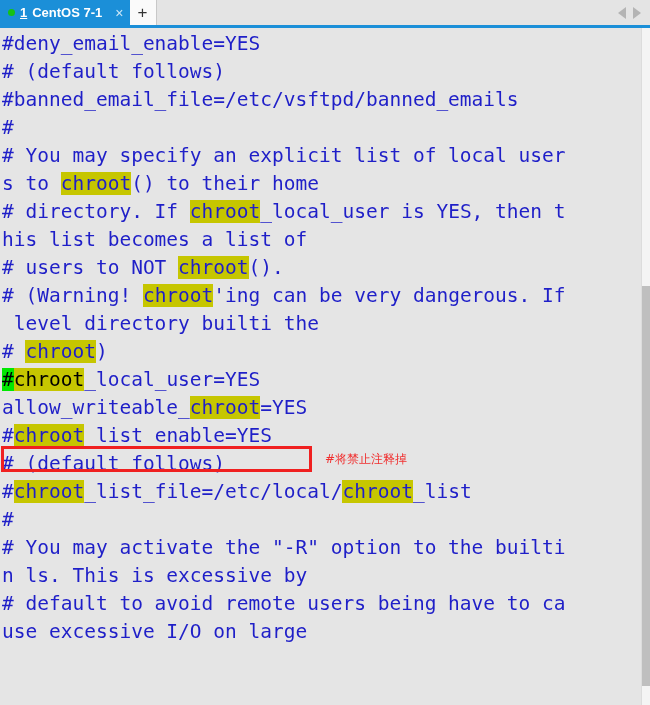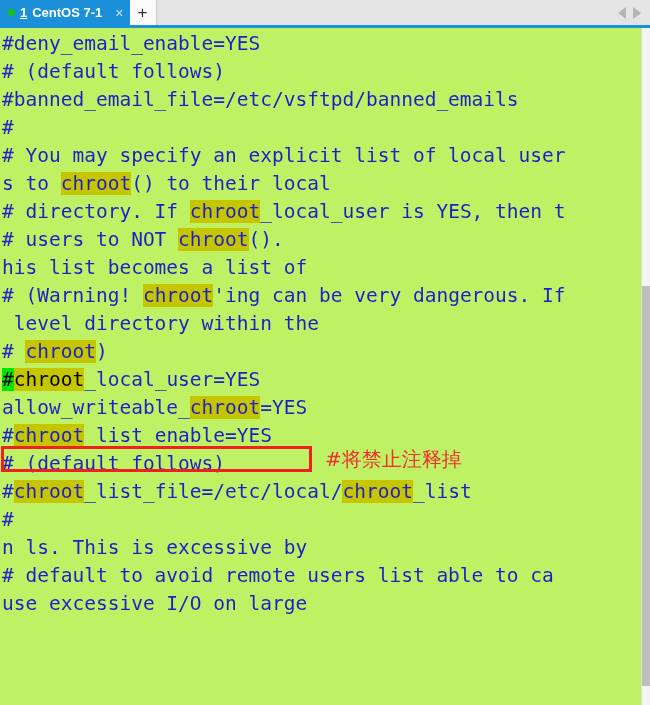--- a/index.html
+++ b/index.html
@@ -79,21 +79,21 @@
     cursor: pointer;
   }
   .navarrow.left  { border-right: 8px solid #b4b4b4; }
   .navarrow.right { border-left:  8px solid #b4b4b4; }
 
   
   #term {
     position: relative;
     width: 650px;
     height: 677px;
-    background: #bef264;
+    background: #e5e5e5;
     overflow: hidden;
   }
   #lines {
     position: absolute;
     left: 2px;
     top: 2px;
     right: 0;
   }
   .line {
     height: 28px;
@@ -125,21 +125,21 @@
     height: 26px;
     border: 3px solid #f02020;
     box-sizing: border-box;
     pointer-events: none;
   }
   #note {
     position: absolute;
     left: 325px;
     top: 420px;
     font-family: "DejaVu Sans", "Liberation Sans", sans-serif;
-    font-size: 20px;
+    font-size: 12px;
     color: #f03030;
     white-space: nowrap;
     line-height: 22px;
   }
 
   
   #scrollbar {
     position: absolute;
     top: 0;
     right: 0;
@@ -175,35 +175,36 @@
   </div>
 </div>
 
 <div id="term">
   <div id="lines">
       <div class="line"><span>#deny_email_enable=YES</span></div>
       <div class="line"><span># (default follows)</span></div>
       <div class="line"><span>#banned_email_file=/etc/vsftpd/banned_emails</span></div>
       <div class="line"><span>#</span></div>
       <div class="line"><span># You may specify an explicit list of local user</span></div>
-      <div class="line"><span>s to </span><span class="hl">chroot</span><span>() to their local</span></div>
+      <div class="line"><span>s to </span><span class="hl">chroot</span><span>() to their home</span></div>
       <div class="line"><span># directory. If </span><span class="hl">chroot</span><span>_local_user is YES, then t</span></div>
+      <div class="line"><span>his list becomes a list of</span></div>
       <div class="line"><span># users to NOT </span><span class="hl">chroot</span><span>().</span></div>
-      <div class="line"><span>his list becomes a list of</span></div>
       <div class="line"><span># (Warning! </span><span class="hl">chroot</span><span>'ing can be very dangerous. If</span></div>
-      <div class="line"><span> level directory within the</span></div>
+      <div class="line"><span> level directory builti the</span></div>
       <div class="line"><span># </span><span class="hl">chroot</span><span>)</span></div>
       <div class="line"><span class="hl-cur">#</span><span class="hl-dark">chroot</span><span>_local_user=YES</span></div>
       <div class="line"><span>allow_writeable_</span><span class="hl">chroot</span><span>=YES</span></div>
       <div class="line"><span>#</span><span class="hl">chroot</span><span>_list_enable=YES</span></div>
       <div class="line"><span># (default follows)</span></div>
       <div class="line"><span>#</span><span class="hl">chroot</span><span>_list_file=/etc/local/</span><span class="hl">chroot</span><span>_list</span></div>
       <div class="line"><span>#</span></div>
+      <div class="line"><span># You may activate the "-R" option to the builti</span></div>
       <div class="line"><span>n ls. This is excessive by</span></div>
-      <div class="line"><span># default to avoid remote users list able to ca</span></div>
+      <div class="line"><span># default to avoid remote users being have to ca</span></div>
       <div class="line"><span>use excessive I/O on large</span></div>
     </div>
 
   <div id="redbox"></div>
   <div id="note">#将禁止注释掉</div>
 
   <div id="scrollbar">
     <div id="scrollthumb"></div>
   </div>
 </div>

